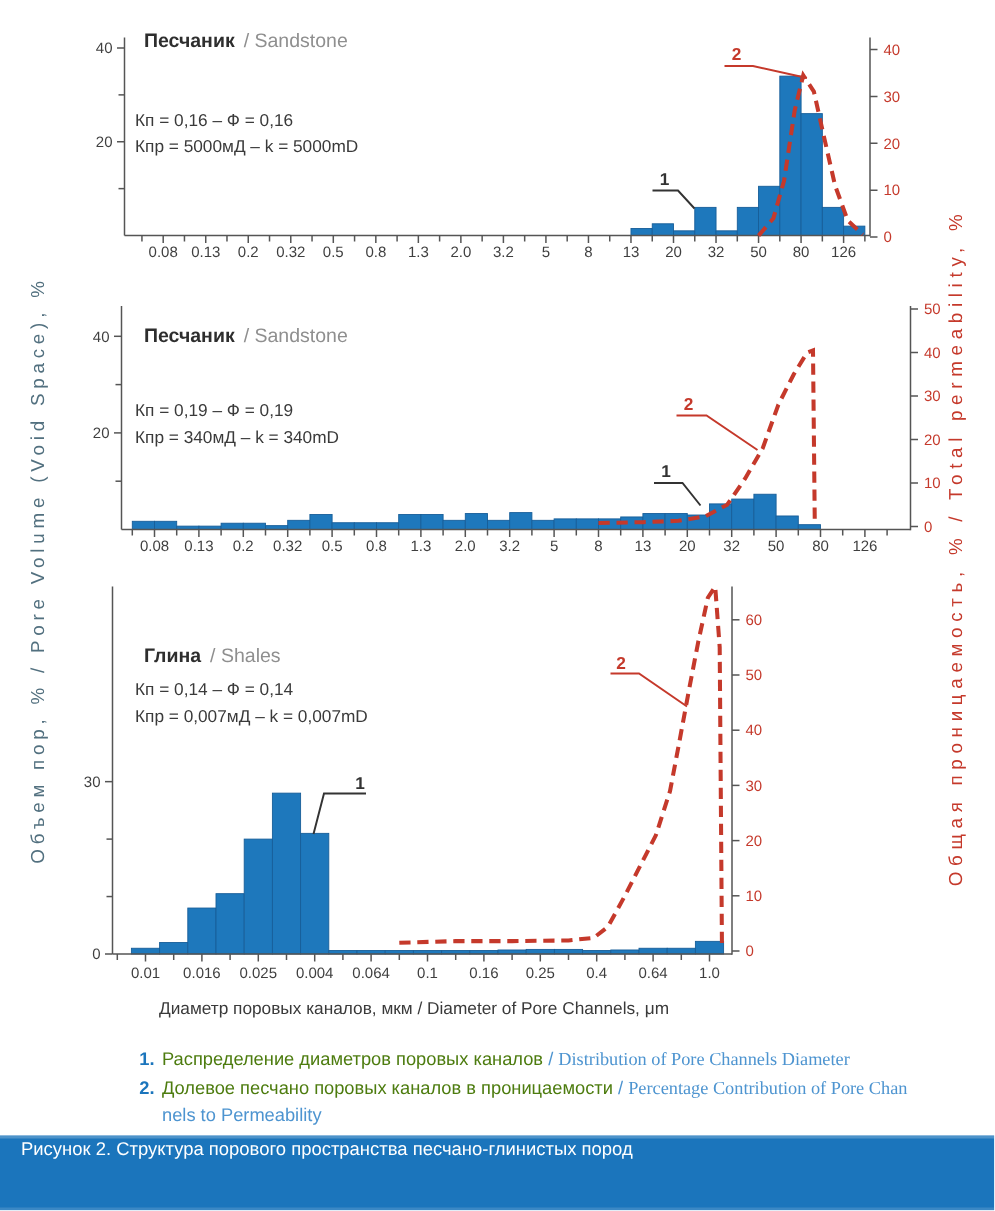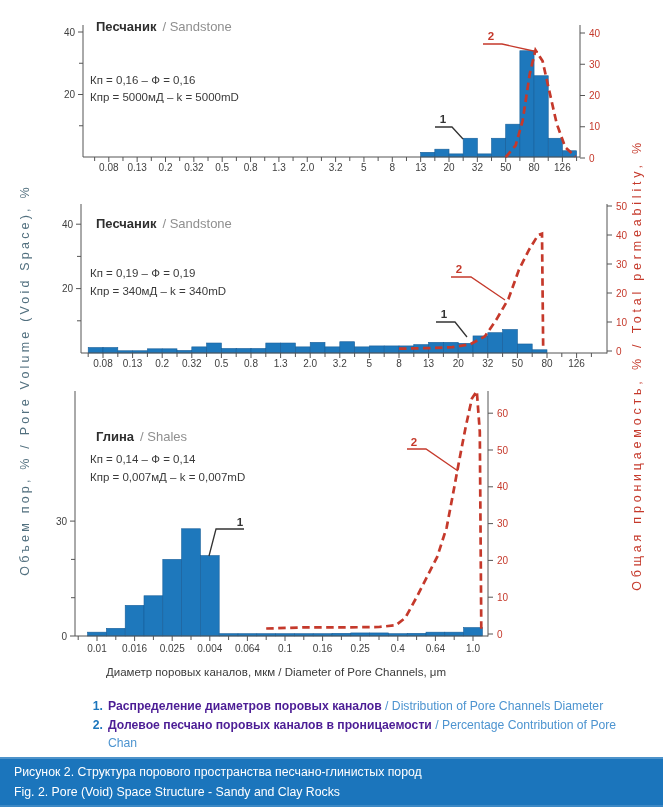--- a/index.html
+++ b/index.html
@@ -10,28 +10,28 @@
   svg{position:absolute;left:0;top:0;}
   .legend{
     position:absolute;left:87px;top:697px;width:560px;
     font-size:12.2px;line-height:18.6px;
   }
   .legend-row{display:flex;align-items:flex-start;}
   .legend-num{
     flex:0 0 16px;text-align:right;margin-right:5px;
     color:#1B75BC;font-weight:bold;
   }
-  .legend-ru{color:#4c1d95;font-weight:bold;}
+  .legend-ru{color:#4d7c0f;font-weight:normal;}
   .legend-sep{color:#4D94D0;white-space:pre;}
-  .legend-en{color:#4D94D0;}
+  .legend-en{color:#4D94D0;font-family:Liberation Serif, serif;}
   .legend-en2{display:block;color:#4D94D0;}
   .caption{
     position:absolute;left:0;top:757px;width:663px;height:50px;
     box-sizing:border-box;background:#1B75BC;color:#ffffff;
-    font-size:12.3px;line-height:19.5px;padding:6px 10px 0 14px;
+    font-size:12.3px;line-height:19.5px;padding:0 10px 0 14px;
     box-shadow:inset 0 2px 0 rgba(255,255,255,0.22), inset 0 -2px 0 rgba(255,255,255,0.14);
   }
 </style>
 </head>
 <body>
 
 <div class="stage">
 
   <svg id="charts" width="663" height="694" viewBox="0 0 663 694">
       <g>
@@ -338,16 +338,15 @@
       <span><span class="legend-ru">Распределение диаметров поровых каналов</span><span class="legend-sep"> / </span><span class="legend-en">Distribution of Pore Channels Diameter</span></span>
     </div>
     <div class="legend-row">
       <span class="legend-num">2.</span>
       <span><span class="legend-ru">Долевое песчано поровых каналов в проницаемости</span><span class="legend-sep"> / </span><span class="legend-en">Percentage Contribution of Pore Chan</span><span class="legend-en2">nels to Permeability</span></span>
     </div>
   </div>
 
   <div class="caption">
     <div>Рисунок 2. Структура порового пространства песчано-глинистых пород</div>
-    <div>Fig. 2. Pore (Void) Space Structure - Sandy and Clay Rocks</div>
   </div>
 
 </div>
 
 </body></html>

